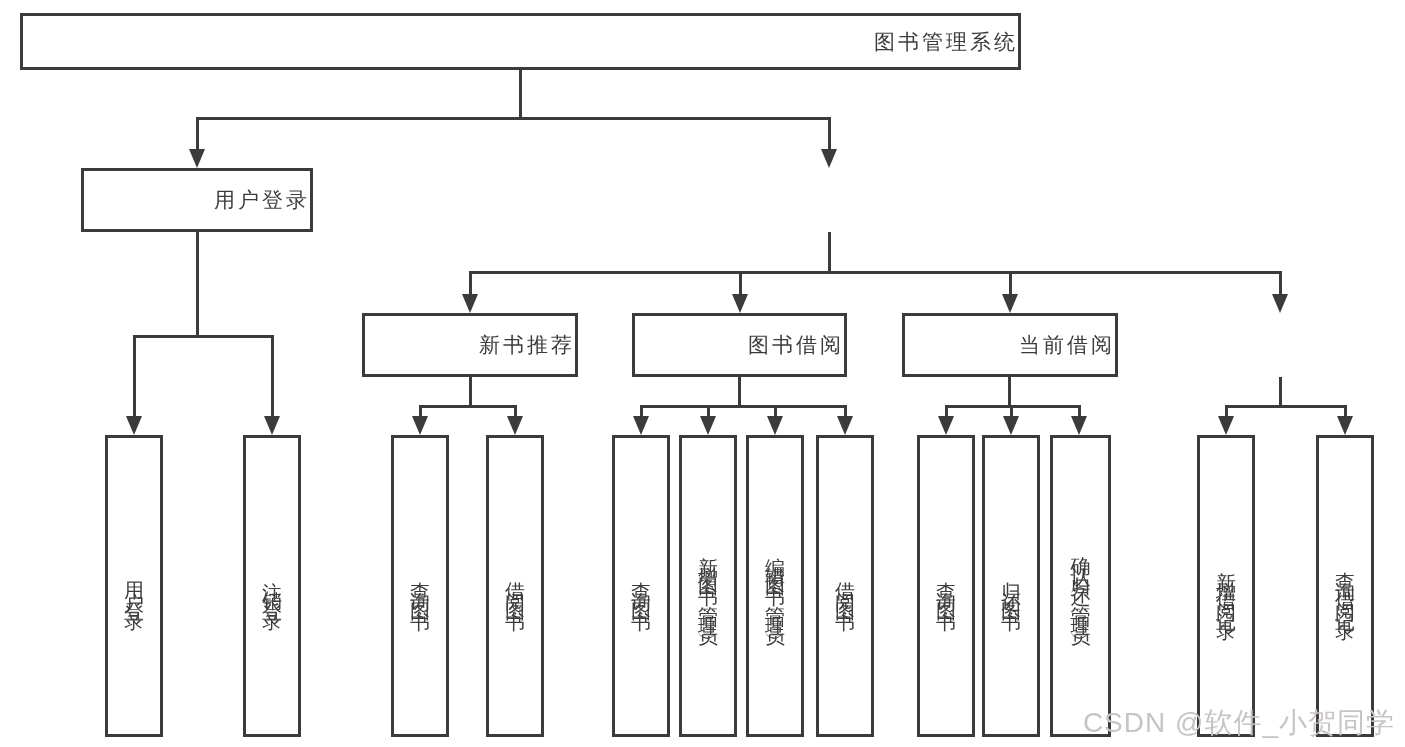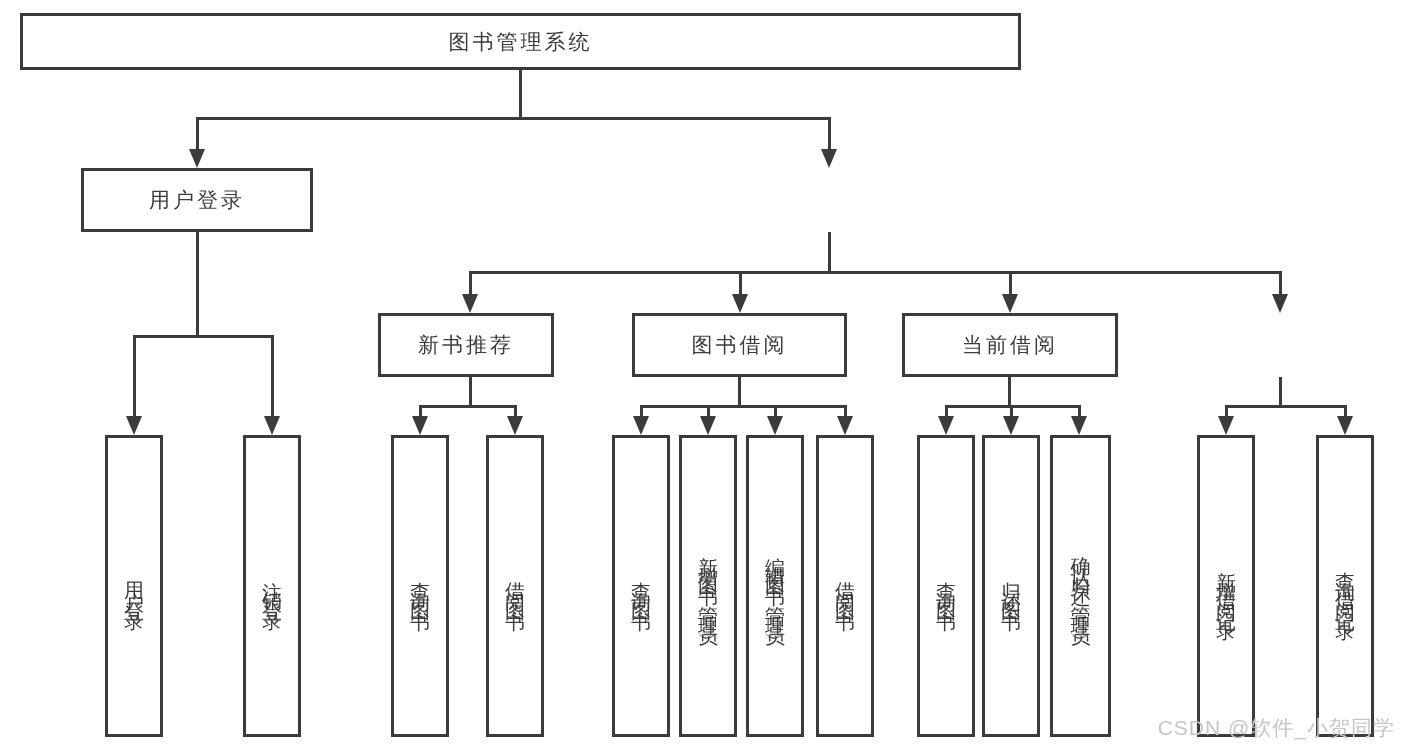--- a/index.html
+++ b/index.html
@@ -6,41 +6,41 @@
     --line:#3b3b3b;
     --text:#3c3c3c;
     --wm:#c9c4c4;
     --bg:#ffffff;
   }
   html,body{margin:0;padding:0;background:var(--bg);}
   body{font-family:"Liberation Sans","DejaVu Sans",sans-serif;}
   #stage{position:relative;width:1405px;height:747px;background:var(--bg);overflow:hidden;}
   .box{
     position:absolute;box-sizing:border-box;border:3px solid var(--line);
-    background:#fff;display:flex;align-items:center;justify-content:center;
+    background:#fff;display:flex;align-items:center;justify-content:flex-end;
     color:var(--text);font-size:21px;letter-spacing:3px;white-space:nowrap;
   }
   .leaf{
     position:absolute;box-sizing:border-box;border:3px solid var(--line);
     background:#fff;display:flex;align-items:center;justify-content:center;
     color:var(--text);width:58px;height:302px;top:435px;font-size:20px;
   }
   .leaf span{
     writing-mode:vertical-rl;text-orientation:mixed;
     letter-spacing:10px;line-height:1.05;white-space:nowrap;
   }
   .ln{position:absolute;background:var(--line);}
   .arw{
     position:absolute;width:0;height:0;
     border-left:8px solid transparent;border-right:8px solid transparent;
     border-top:19px solid var(--line);
   }
   .watermark{
     position:absolute;right:10px;bottom:5px;color:var(--wm);
-    font-size:21px;letter-spacing:1px;pointer-events:none;z-index:5;
+    font-size:28px;letter-spacing:1px;pointer-events:none;z-index:5;
   }
 </style>
 </head>
 <body>
 
 <div id="stage">
 
   <div class="box" style="left:20px;top:13px;width:1001px;height:57px;">
     <span>图书管理系统</span>
   </div>
@@ -67,21 +67,21 @@
   <div class="ln" style="left:469px;top:271px;width:813px;height:3px;"></div>
   <div class="ln" style="left:469px;top:271px;width:3px;height:27px;"></div>
   <div class="ln" style="left:739px;top:271px;width:3px;height:27px;"></div>
   <div class="ln" style="left:1009px;top:271px;width:3px;height:27px;"></div>
   <div class="ln" style="left:1279px;top:271px;width:3px;height:27px;"></div>
   <div class="arw" style="left:462px;top:294px;"></div>
   <div class="arw" style="left:732px;top:294px;"></div>
   <div class="arw" style="left:1002px;top:294px;"></div>
   <div class="arw" style="left:1272px;top:294px;"></div>
 
-  <div class="box" style="left:378px;top:313px;width:176px;height:64px;">
+  <div class="box" style="left:362px;top:313px;width:216px;height:64px;">
     <span>新书推荐</span>
   </div>
   <div class="box" style="left:902px;top:313px;width:216px;height:64px;">
     <span>当前借阅</span>
   </div>
   <div class="box" style="left:632px;top:313px;width:215px;height:64px;">
     <span>图书借阅</span>
   </div>
 
   <div class="ln" style="left:469px;top:377px;width:3px;height:31px;"></div>

